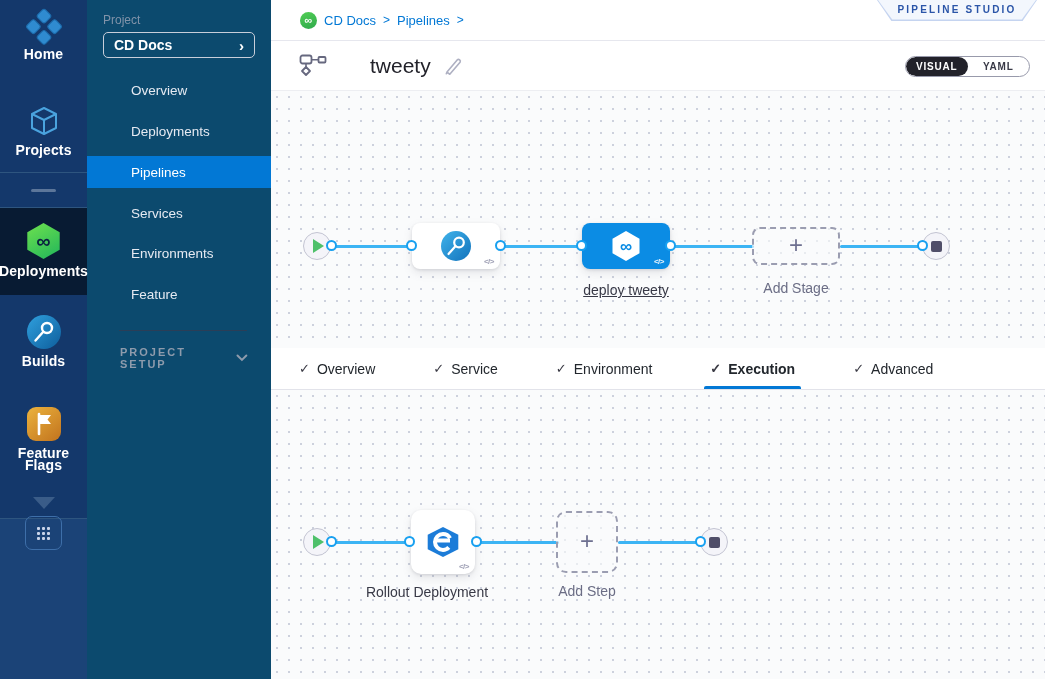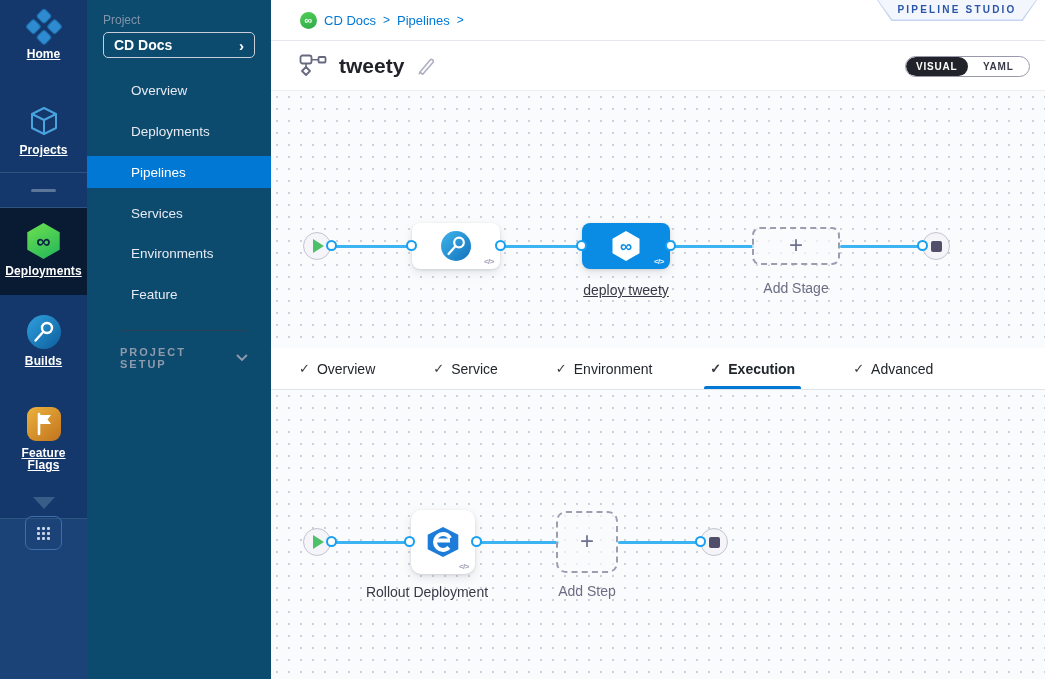--- a/index.html
+++ b/index.html
@@ -4,21 +4,21 @@
 <style>
   * { margin:0; padding:0; box-sizing:border-box; }
   html,body { width:1045px; height:679px; overflow:hidden; }
   body { font-family:"Liberation Sans", sans-serif; background:#fff; position:relative; }
 
   
   .rail { position:absolute; left:0; top:0; width:87px; height:679px; background:#14386B; z-index:30; }
   .rail-bottom { position:absolute; left:0; top:518px; width:87px; height:161px; background:#1B4377; }
   .rail-divider { position:absolute; left:0; width:87px; height:1px; background:#2E557F; }
   .module { position:absolute; left:0; width:87px; display:flex; flex-direction:column; align-items:center; gap:6px; cursor:pointer; }
-  .module .mlabel { color:#fff; font-size:12px; font-weight:bold; letter-spacing:.1px; text-align:center; line-height:12px;text-decoration:underline; }
+  .module .mlabel { color:#fff; font-size:14px; font-weight:bold; letter-spacing:.1px; text-align:center; line-height:12px; }
   .module.active-block { background:#081B33; }
   .collapse-dash { position:absolute; left:31px; top:189px; width:25px; height:3px; border-radius:2px; background:#5C769A; }
 
   .icon-home { width:32px; height:32px; transform:rotate(45deg); display:grid; grid-template-columns:12px 12px; grid-template-rows:12px 12px; gap:3px; justify-content:center; align-content:center; }
   .icon-home span { background:#2F8BD0; border-radius:3px; border:1.5px solid #1D6CAC; }
   .hex { display:flex; align-items:center; justify-content:center; clip-path:polygon(50% 0%,95% 26%,95% 74%,50% 100%,5% 74%,5% 26%); }
   .icon-deploy { width:36px; height:36px; background:linear-gradient(150deg,#6FE24E,#1FB45B); }
   .icon-deploy span { font-size:20px; font-weight:bold; color:#0A2240; line-height:1; }
   .icon-builds { width:34px; height:34px; border-radius:50%; background:linear-gradient(135deg,#2FA0DE,#0E5E9C); display:flex; align-items:center; justify-content:center; }
   .icon-ff { width:34px; height:34px; border-radius:9px; background:linear-gradient(140deg,#ECB33D,#C1731E); display:flex; align-items:center; justify-content:center; }
@@ -45,21 +45,21 @@
   .cd-dot { width:17px; height:17px; border-radius:50%; background:linear-gradient(160deg,#52CE54,#2FA94C); display:flex; align-items:center; justify-content:center; }
   .cd-dot span { color:#fff; font-size:11px; font-weight:bold; line-height:1; }
   .crumb-link { color:#0278D5; font-size:13px; cursor:pointer; }
   .crumb-sep { color:#0278D5; font-size:12px; }
 
   .studio-badge { position:absolute; right:8px; top:0; width:160px; height:21px; clip-path:polygon(0 0,100% 0,91% 100%,9% 100%); background:#C5D4F0; z-index:5; }
   .studio-badge .inner { position:absolute; left:1px; right:1px; top:0; bottom:1.5px; clip-path:polygon(0 0,100% 0,91% 100%,9% 100%); background:#F3F7FD; display:flex; align-items:center; justify-content:center; }
   .studio-badge .txt { color:#2B55A8; font-size:10px; font-weight:bold; letter-spacing:2.2px; }
 
   .title-row { position:absolute; left:0; top:42px; width:774px; height:48px; display:flex; align-items:center; padding-left:28px; gap:12px; }
-  .pipe-title { color:#22222A; font-size:21px; font-weight:bold; }
+  .pipe-title { color:#22222A; font-size:21px; font-weight:normal;margin-left:31px; }
   .pencil { cursor:pointer; display:flex; }
 
   .toggle { position:absolute; right:15px; top:56px; width:125px; height:21px; border:1px solid #989AAB; border-radius:11px; background:#fff; display:flex; overflow:hidden; cursor:pointer; }
   .toggle .seg { flex:1; display:flex; align-items:center; justify-content:center; font-size:10px; font-weight:bold; letter-spacing:.8px; color:#383946; }
   .toggle .seg.on { background:#22222A; color:#fff; border-radius:11px; }
 
   .canvas { position:absolute; left:0; width:774px; background-color:#FAFBFC;
     background-image:radial-gradient(circle,#CDD1DD 1px,rgba(0,0,0,0) 1.2px); background-size:12px 12px; }
   .canvas1 { top:90px; height:258px; border-top:1px solid #EDEEF2; }
   .canvas2 { top:390px; height:289px; }

